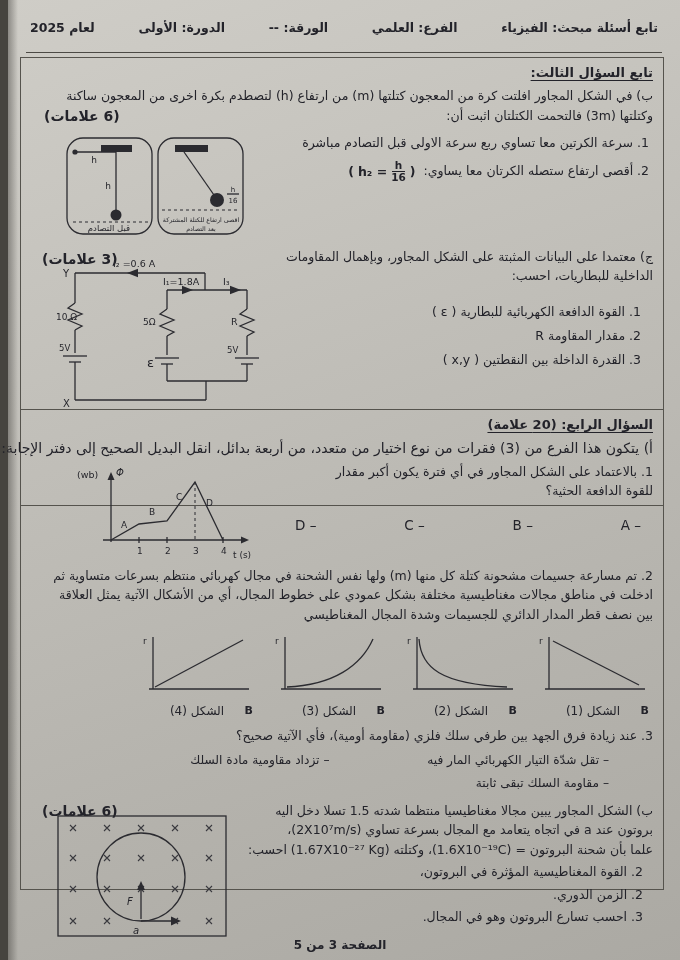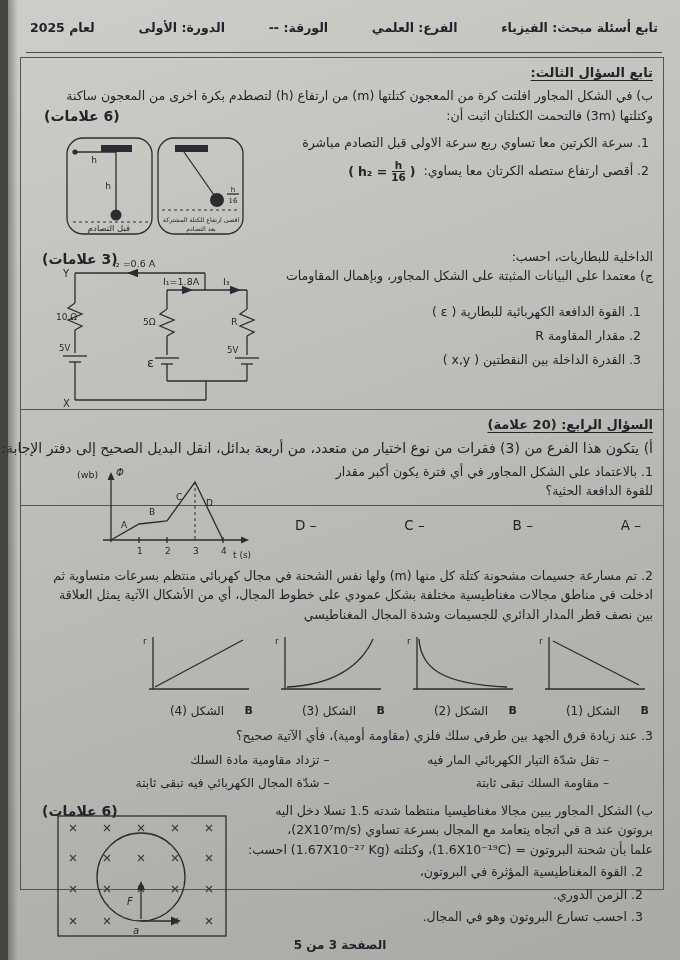--- a/index.html
+++ b/index.html
@@ -115,22 +115,22 @@
         <text x="170" y="70" font-size="7" text-anchor="middle">16</text>
         <line x1="99" y1="77" x2="176" y2="77" class="dash"></line>
         <text x="138" y="89" font-size="6.3" text-anchor="middle" style="direction:rtl">اقصى ارتفاع للكتلة المشتركة</text>
         <text x="138" y="98" font-size="6.3" text-anchor="middle" style="direction:rtl">بعد التصادم</text>
       </svg>
     </div>
 
     <div class="row-c">
       <span class="marks" style="top:2px">(3 علامات)</span>
       <div class="txt">
+        <div class="para-line">ج) معتمدا على البيانات المثبتة على الشكل المجاور، وبإهمال المقاومات</div>
         <div class="para-line">الداخلية للبطاريات، احسب:</div>
-        <div class="para-line">ج) معتمدا على البيانات المثبتة على الشكل المجاور، وبإهمال المقاومات</div>
         <div class="itm para-line" style="margin-top:16px">1. القوة الدافعة الكهربائية للبطارية ( ε )</div>
         <div class="itm para-line">2. مقدار المقاومة R</div>
         <div class="itm para-line">3. القدرة الداخلة بين النقطتين ( x,y )</div>
       </div>
 
       <svg class="fig" style="left:26px;top:10px" width="228" height="152" viewBox="0 0 228 152">
         <text x="8" y="20" font-size="10">Y</text>
         <text x="8" y="150" font-size="10">X</text>
 
         <line x1="20" y1="16" x2="150" y2="16" class="ink"></line>
@@ -279,21 +279,20 @@
         </div>
       </div>
     </div>
 
     <div class="mcq3">
       <div class="para-line">3. عند زيادة فرق الجهد بين طرفي سلك فلزي (مقاومة أومية)، فأي الآتية صحيح؟</div>
       <div class="mcq3-grid">
         <div class="rc">– تقل شدّة التيار الكهربائي المار فيه</div>
         <div>– تزداد مقاومية مادة السلك</div>
         <div class="rc">– مقاومة السلك تبقى ثابتة</div>
-        <div>– شدّة المجال الكهربائي فيه تبقى ثابتة</div>
       </div>
     </div>
 
     <div class="part-b">
       <span class="marks" style="top:0">(6 علامات)</span>
       <div class="txt">
         <div class="para-line">ب) الشكل المجاور يبين مجالا مغناطيسيا منتظما شدته 1.5 تسلا دخل اليه</div>
         <div class="para-line">بروتون عند a في اتجاه يتعامد مع المجال بسرعة تساوي (2X10⁷m/s)،</div>
         <div class="para-line" style="margin-left:-60px">علما بأن شحنة البروتون = (1.6X10⁻¹⁹C)، وكتلته (1.67X10⁻²⁷ Kg) احسب:</div>
         <div class="itm para-line">2. القوة المغناطيسية المؤثرة في البروتون،</div>

